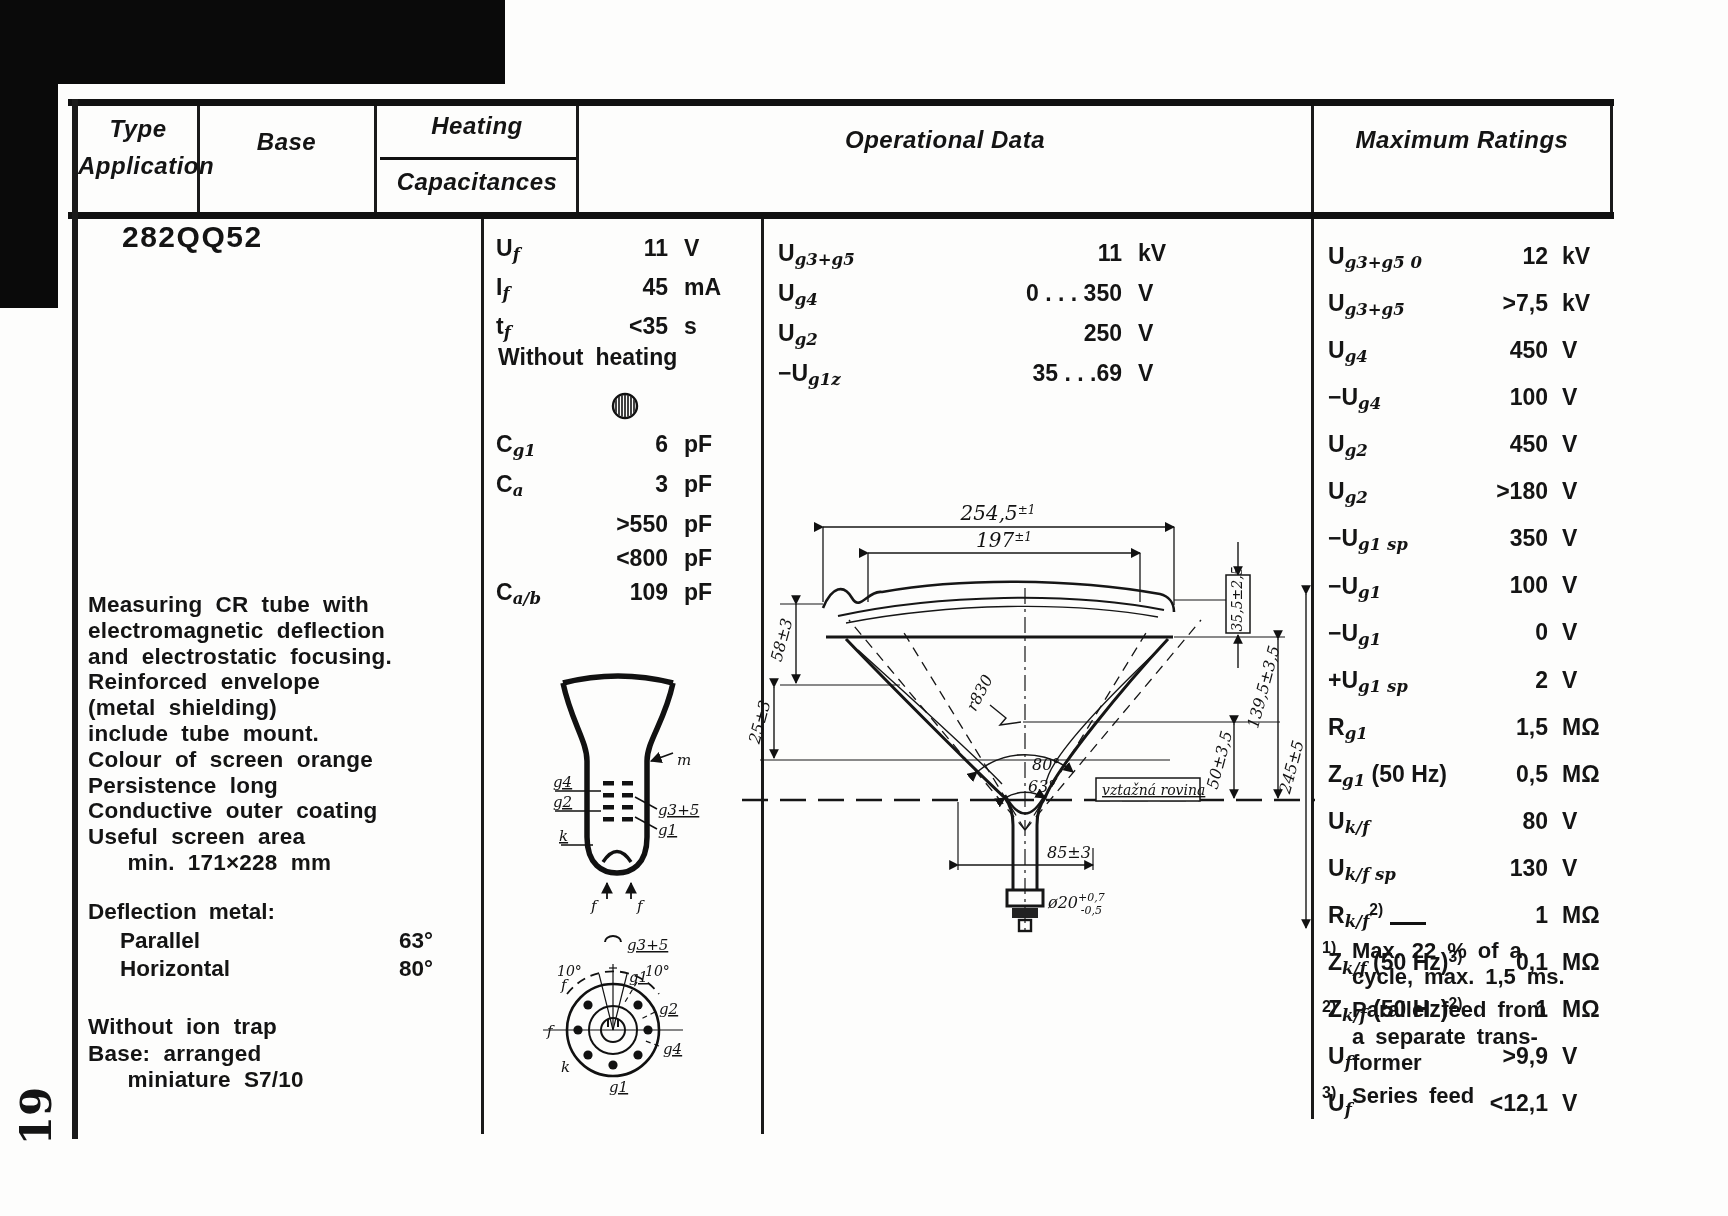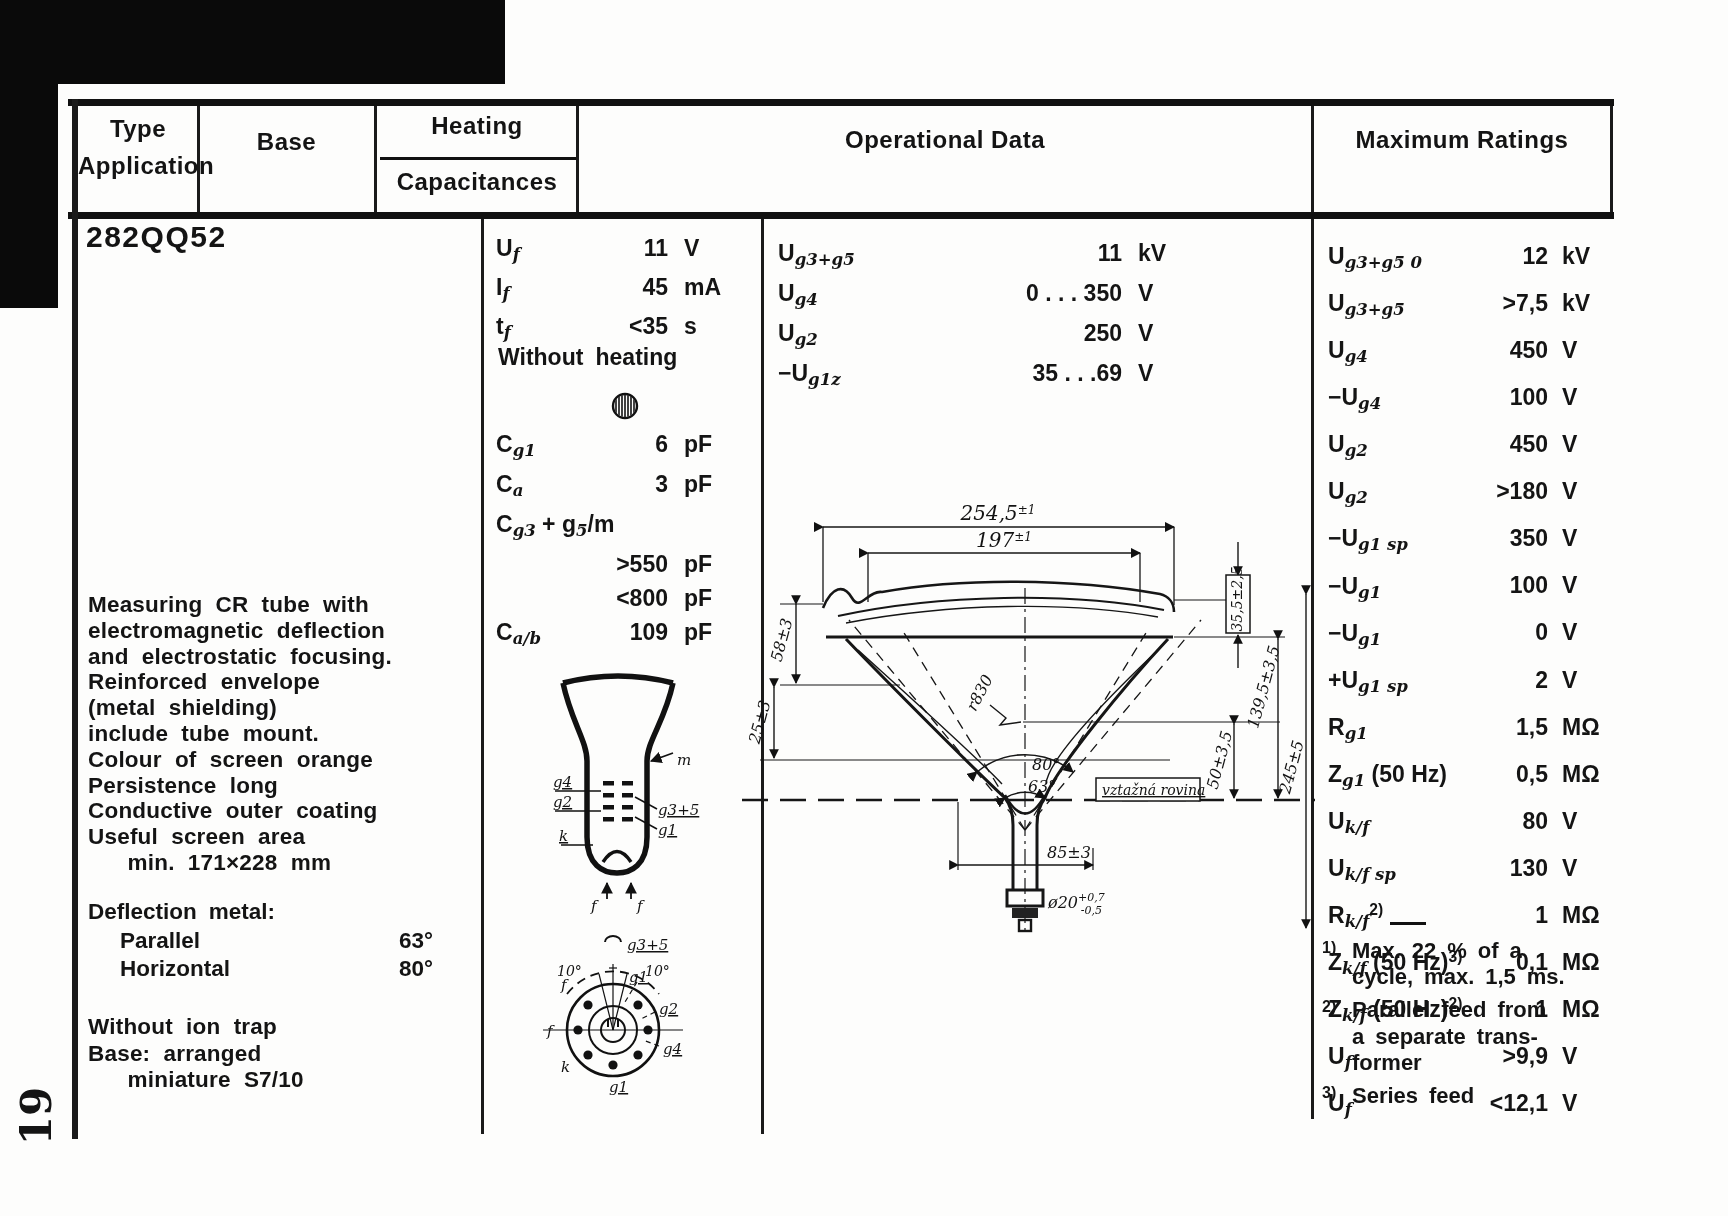--- a/index.html
+++ b/index.html
@@ -4,23 +4,23 @@
 <style>
   * { margin:0; padding:0; box-sizing:border-box; }
   html,body { background:#f4f4f2; }
   body { width:1728px; height:1216px; position:relative; overflow:hidden;
          font-family:"Liberation Sans", sans-serif; color:#141414;
          background:#fdfdfc; }
   .abs { position:absolute; }
   .bar { background:#0a0a0a; }
   .hline { background:#111; }
   .vline { background:#1a1a1a; }
-  .hdr { font-weight:700; font-size:24px; letter-spacing:.5px; text-align:center; }
+  .hdr { font-weight:700; font-size:24px; letter-spacing:.5px; text-align:center;font-style:italic; }
   .bold { font-weight:700; }
-  .typename { font-weight:700; font-size:30px; letter-spacing:1.5px; }
+  .typename { font-weight:700; font-size:30px; letter-spacing:1.5px;margin-left:36px; }
   .desc { font-weight:700; font-size:22.5px; line-height:25.8px; white-space:pre-line;
           word-spacing:.3em; letter-spacing:.2px; }
   .trow { display:flex; align-items:baseline; font-weight:700; font-size:23px; }
   .trow .lbl { flex:0 0 auto; white-space:nowrap; }
   .trow .val { flex:1 1 auto; text-align:right; white-space:nowrap; }
   .trow .unit { flex:0 0 56px; padding-left:16px; text-align:left; }
   .rows-heat .trow { line-height:33px; }
   .rows-cap .trow { line-height:34px; }
   .rows-op .trow { line-height:34px; }
   .rows-op .trow .unit { flex:0 0 50px; padding-left:16px; }
@@ -158,25 +158,20 @@
       <span class="val">6</span>
       <span class="unit">pF</span>
     </div>
 
     <div class="trow">
       <span class="lbl"><span>C</span><sub>a</sub><span></span><sub></sub><span></span></span>
       <span class="val">3</span>
       <span class="unit">pF</span>
     </div>
 
-    <div class="trow">
-      <span class="lbl"><span>C</span><sub>g3</sub><span> + g</span><sub>5</sub><span>/m</span></span>
-      <span class="val"></span>
-      <span class="unit"></span>
-    </div>
 
     <div class="trow">
       <span class="lbl"><span></span><sub></sub><span></span><sub></sub><span></span></span>
       <span class="val">&gt;550</span>
       <span class="unit">pF</span>
     </div>
 
     <div class="trow">
       <span class="lbl"><span></span><sub></sub><span></span><sub></sub><span></span></span>
       <span class="val">&lt;800</span>

